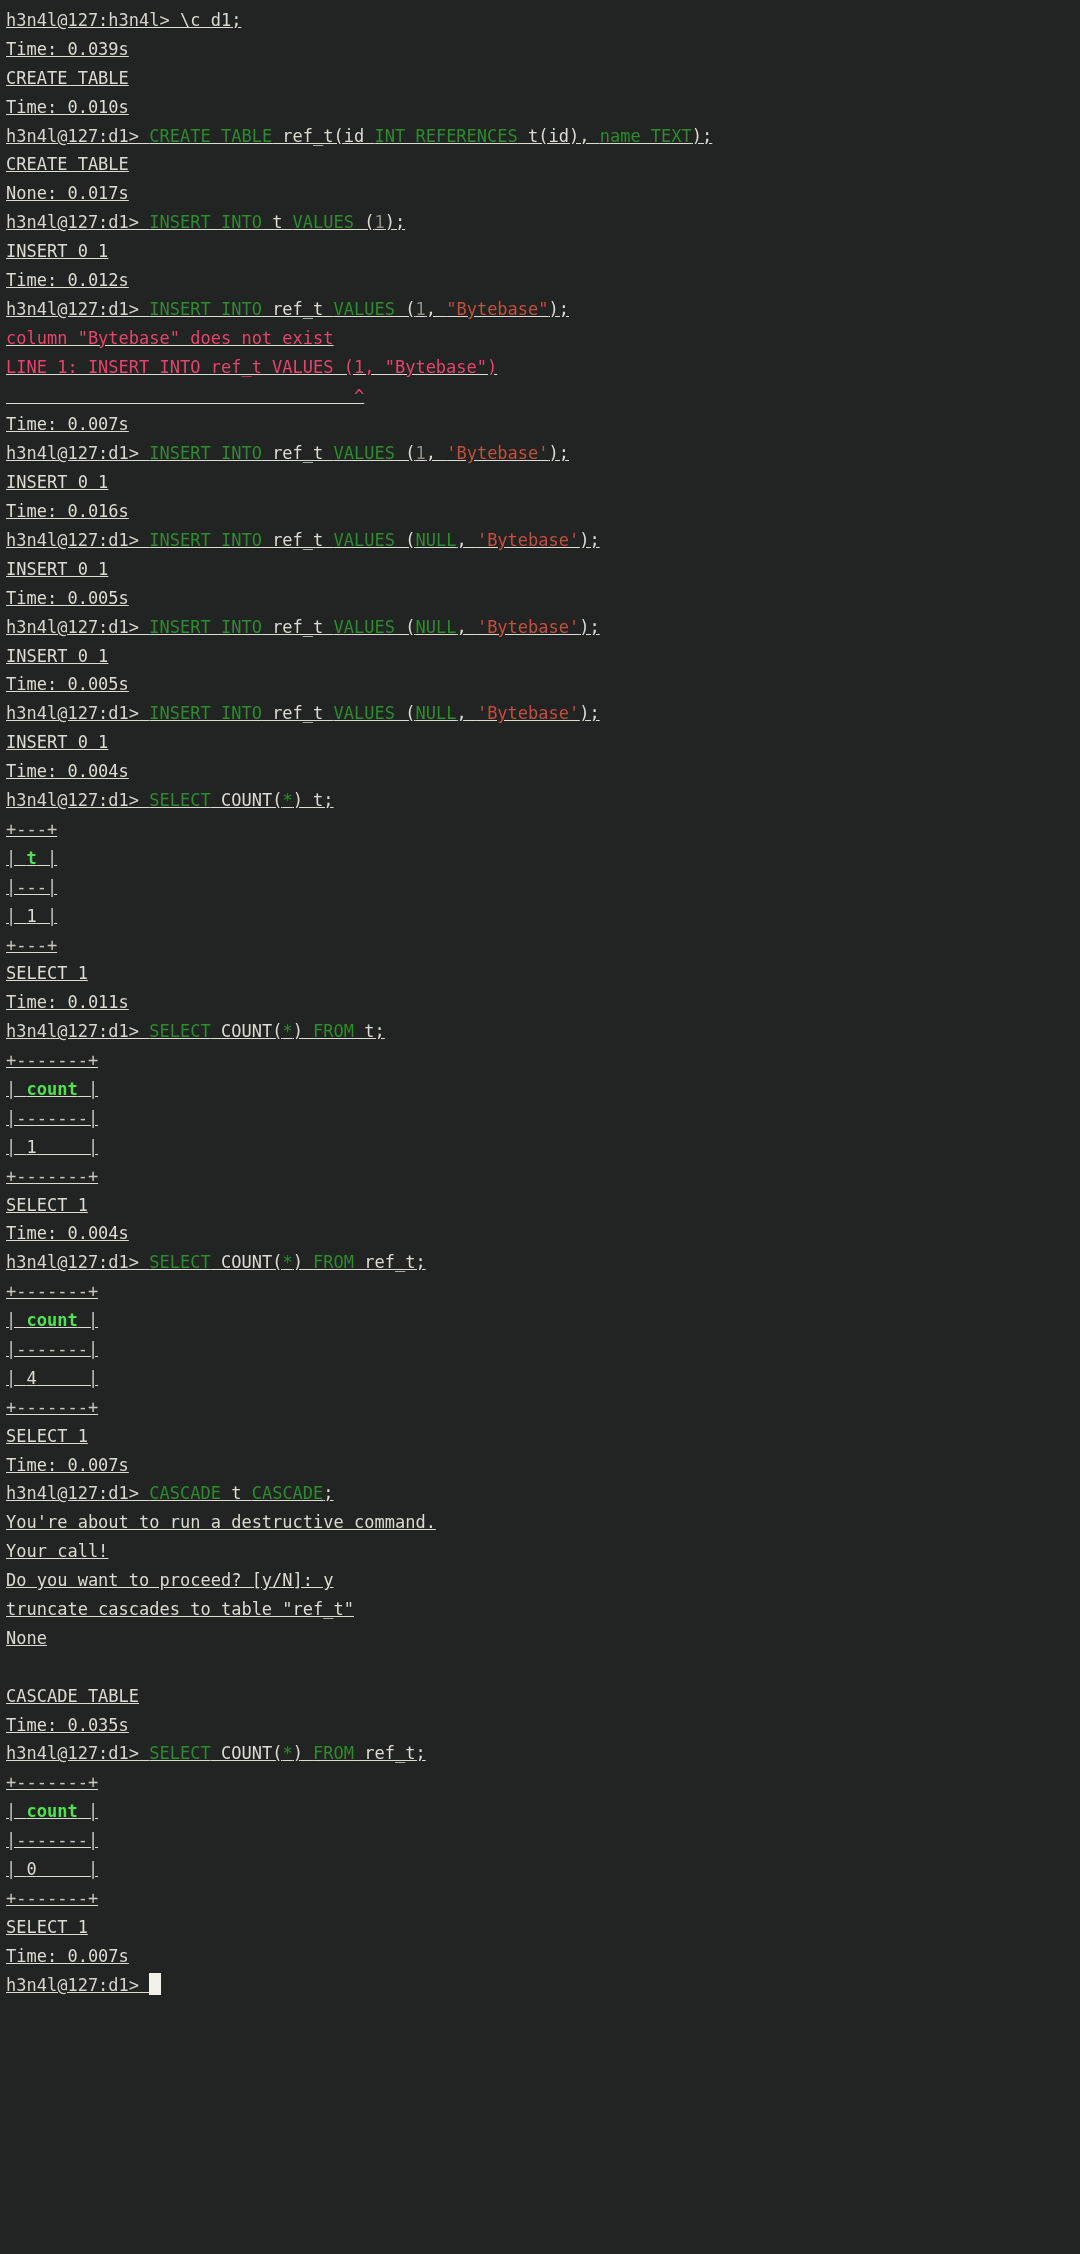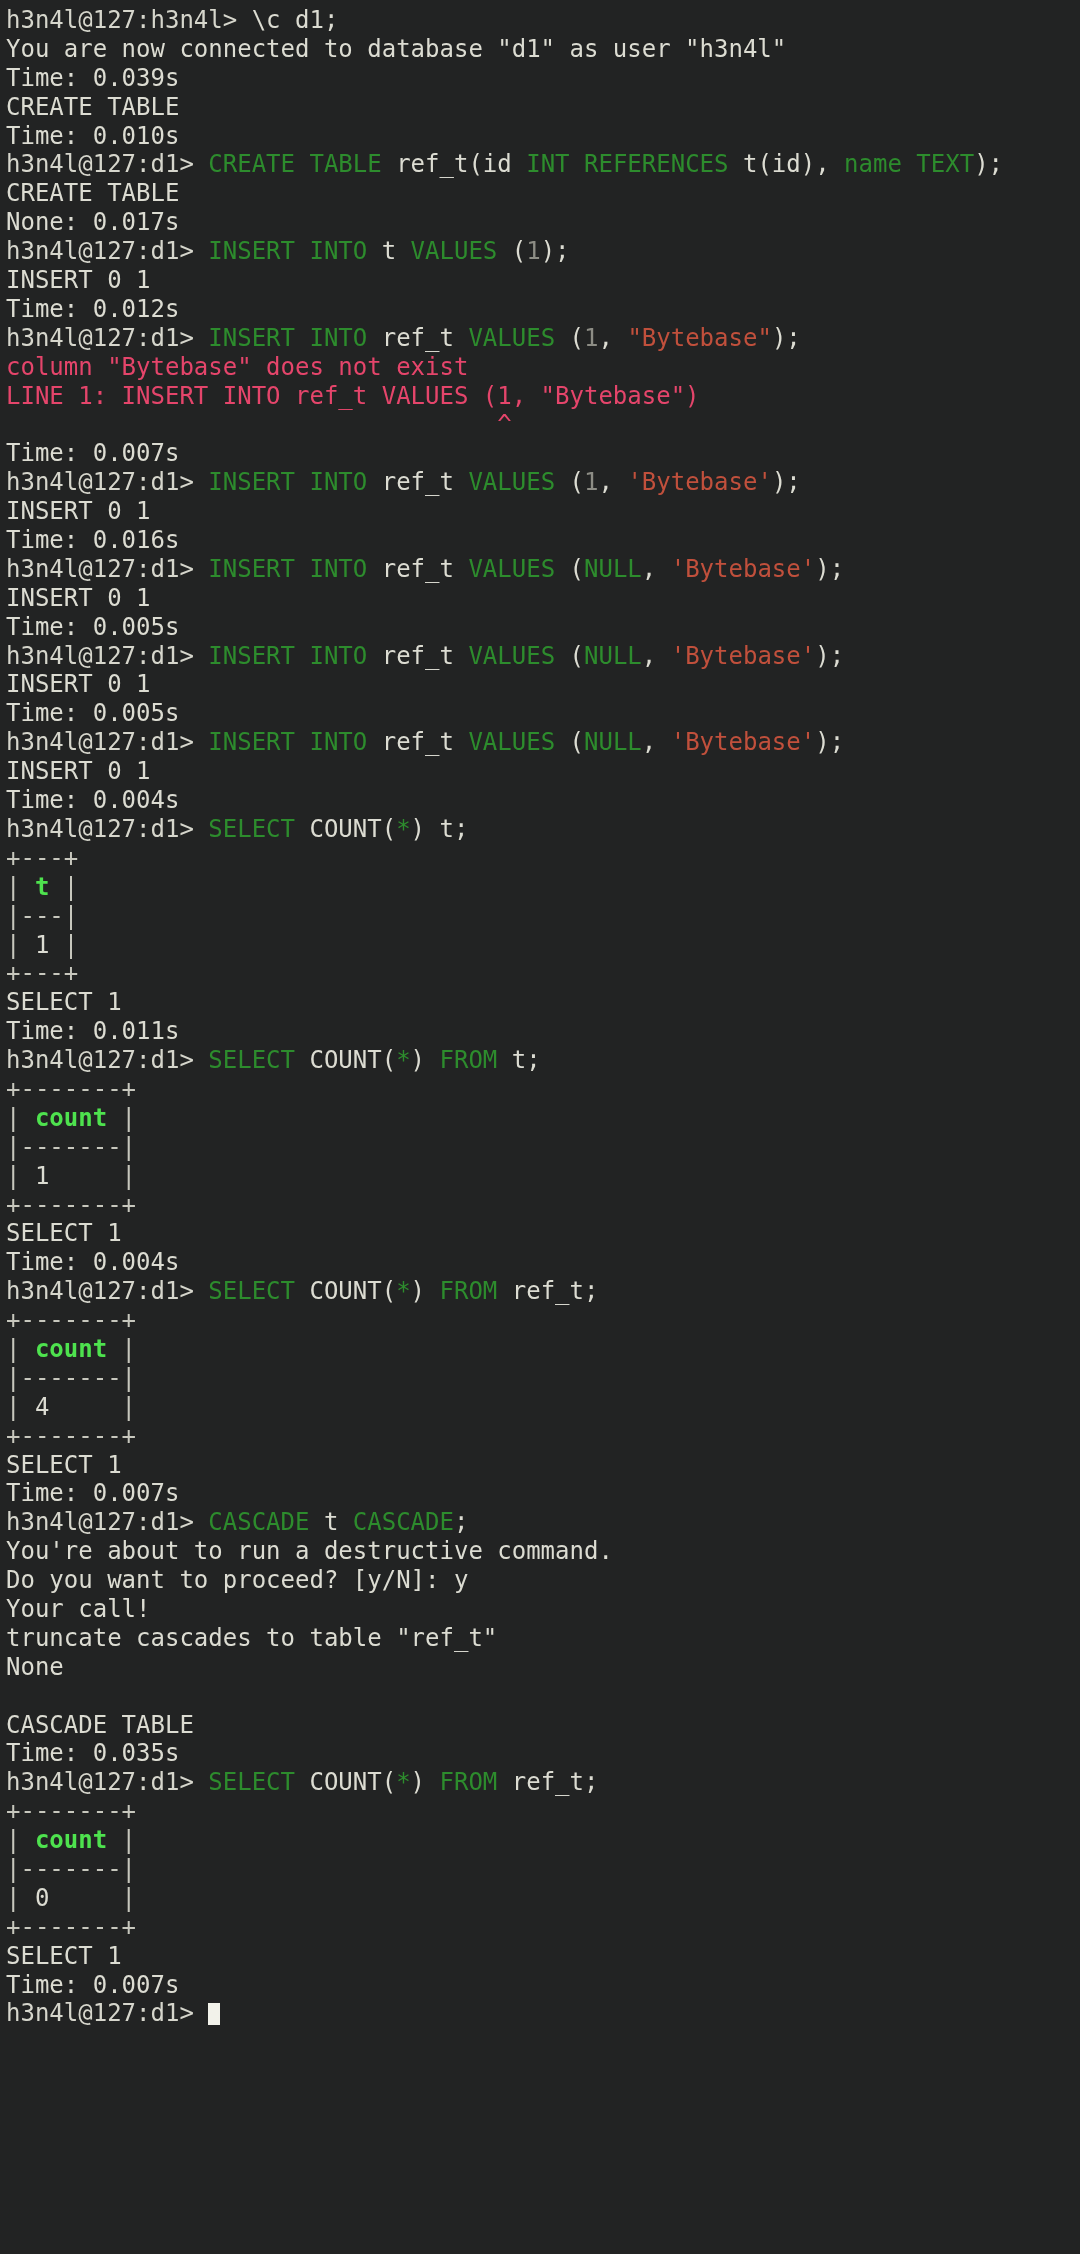--- a/index.html
+++ b/index.html
@@ -8,23 +8,24 @@
     background: #222323;
   }
   #terminal {
     width: 1080px;
     height: 2254px;
     background: #222323;
     box-sizing: border-box;
     padding: 6px 0 0 6px;
     overflow: hidden;
     font-family: "DejaVu Sans Mono", "Liberation Mono", monospace;
-    font-size: 24px;
+    font-size: 17px;
     line-height: 28.9px;
     color: #dcdcd2;
+    text-decoration: underline;
     -webkit-font-smoothing: antialiased;
   }
   .line {
     white-space: pre;
     height: 28.9px;
     letter-spacing: 0px;
   }
   .prompt   { color: #d6d6cc; }
   .kw       { color: #2d8c2d; }
   .num      { color: #8d8d85; }
@@ -40,21 +41,20 @@
     background: #f2f2ea;
     vertical-align: -4px;
   }
 </style>
 </head>
 <body>
 
 <div id="terminal">
   <div id="output">
       <div class="line"><span class="prompt">h3n4l@127:h3n4l&gt; </span><span class="plain">\c d1;</span></div>
-      <div class="line"><span class="plain">You are now connected to database "d1" as user "h3n4l"</span></div>
       <div class="line"><span class="plain">Time: 0.039s</span></div>
       <div class="line"><span class="plain">CREATE TABLE</span></div>
       <div class="line"><span class="plain">Time: 0.010s</span></div>
       <div class="line"><span class="prompt">h3n4l@127:d1&gt; </span><span class="kw">CREATE TABLE</span><span class="plain"> ref_t(id </span><span class="kw">INT REFERENCES</span><span class="plain"> t(id), </span><span class="kw">name TEXT</span><span class="plain">);</span></div>
       <div class="line"><span class="plain">CREATE TABLE</span></div>
       <div class="line"><span class="plain">None: 0.017s</span></div>
       <div class="line"><span class="prompt">h3n4l@127:d1&gt; </span><span class="kw">INSERT INTO</span><span class="plain"> t </span><span class="kw">VALUES</span><span class="plain"> (</span><span class="num">1</span><span class="plain">);</span></div>
       <div class="line"><span class="plain">INSERT 0 1</span></div>
       <div class="line"><span class="plain">Time: 0.012s</span></div>
       <div class="line"><span class="prompt">h3n4l@127:d1&gt; </span><span class="kw">INSERT INTO</span><span class="plain"> ref_t </span><span class="kw">VALUES</span><span class="plain"> (</span><span class="num">1</span><span class="plain">, </span><span class="str">"Bytebase"</span><span class="plain">);</span></div>
@@ -93,22 +93,22 @@
       <div class="line"><span class="prompt">h3n4l@127:d1&gt; </span><span class="kw">SELECT</span><span class="plain"> COUNT(</span><span class="kw">*</span><span class="plain">) </span><span class="kw">FROM</span><span class="plain"> ref_t;</span></div>
       <div class="line"><span class="rule">+-------+</span></div>
       <div class="line"><span class="rule">| </span><span class="hdr">count</span><span class="rule"> |</span></div>
       <div class="line"><span class="rule">|-------|</span></div>
       <div class="line"><span class="rule">| </span><span class="plain">4</span><span class="rule">     |</span></div>
       <div class="line"><span class="rule">+-------+</span></div>
       <div class="line"><span class="plain">SELECT 1</span></div>
       <div class="line"><span class="plain">Time: 0.007s</span></div>
       <div class="line"><span class="prompt">h3n4l@127:d1&gt; </span><span class="kw">CASCADE</span><span class="plain"> t </span><span class="kw">CASCADE</span><span class="plain">;</span></div>
       <div class="line"><span class="plain">You're about to run a destructive command.</span></div>
+      <div class="line"><span class="plain">Your call!</span></div>
       <div class="line"><span class="plain">Do you want to proceed? [y/N]: y</span></div>
-      <div class="line"><span class="plain">Your call!</span></div>
       <div class="line"><span class="plain">truncate cascades to table "ref_t"</span></div>
       <div class="line"><span class="plain">None</span></div>
       <div class="line"><span class="plain"></span></div>
       <div class="line"><span class="plain">CASCADE TABLE</span></div>
       <div class="line"><span class="plain">Time: 0.035s</span></div>
       <div class="line"><span class="prompt">h3n4l@127:d1&gt; </span><span class="kw">SELECT</span><span class="plain"> COUNT(</span><span class="kw">*</span><span class="plain">) </span><span class="kw">FROM</span><span class="plain"> ref_t;</span></div>
       <div class="line"><span class="rule">+-------+</span></div>
       <div class="line"><span class="rule">| </span><span class="hdr">count</span><span class="rule"> |</span></div>
       <div class="line"><span class="rule">|-------|</span></div>
       <div class="line"><span class="rule">| </span><span class="plain">0</span><span class="rule">     |</span></div>

